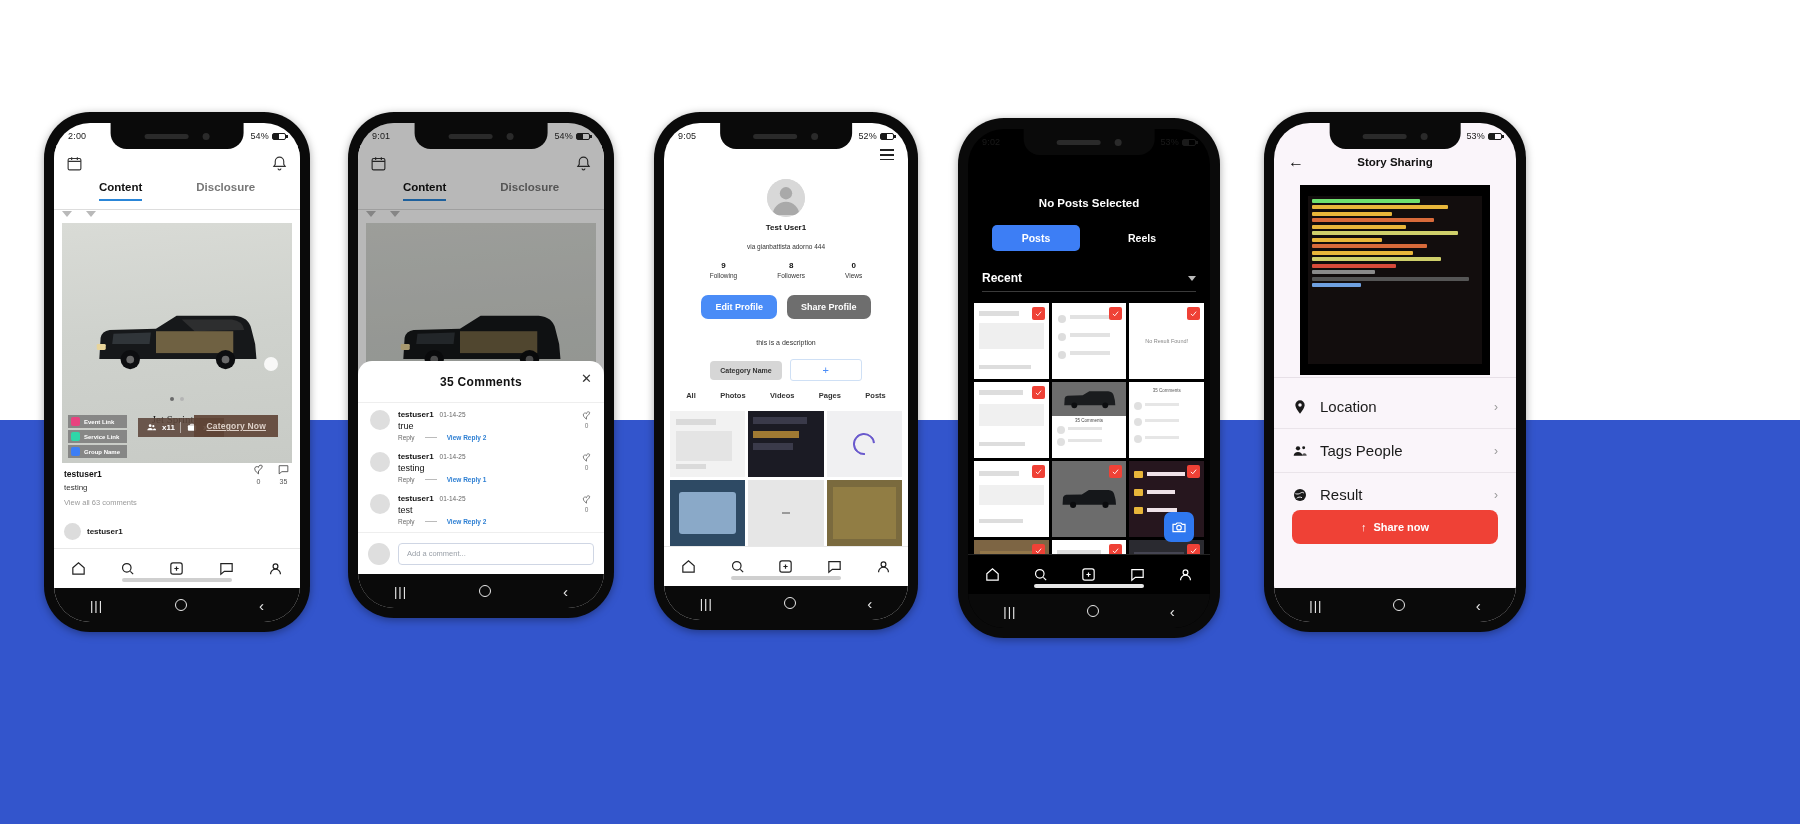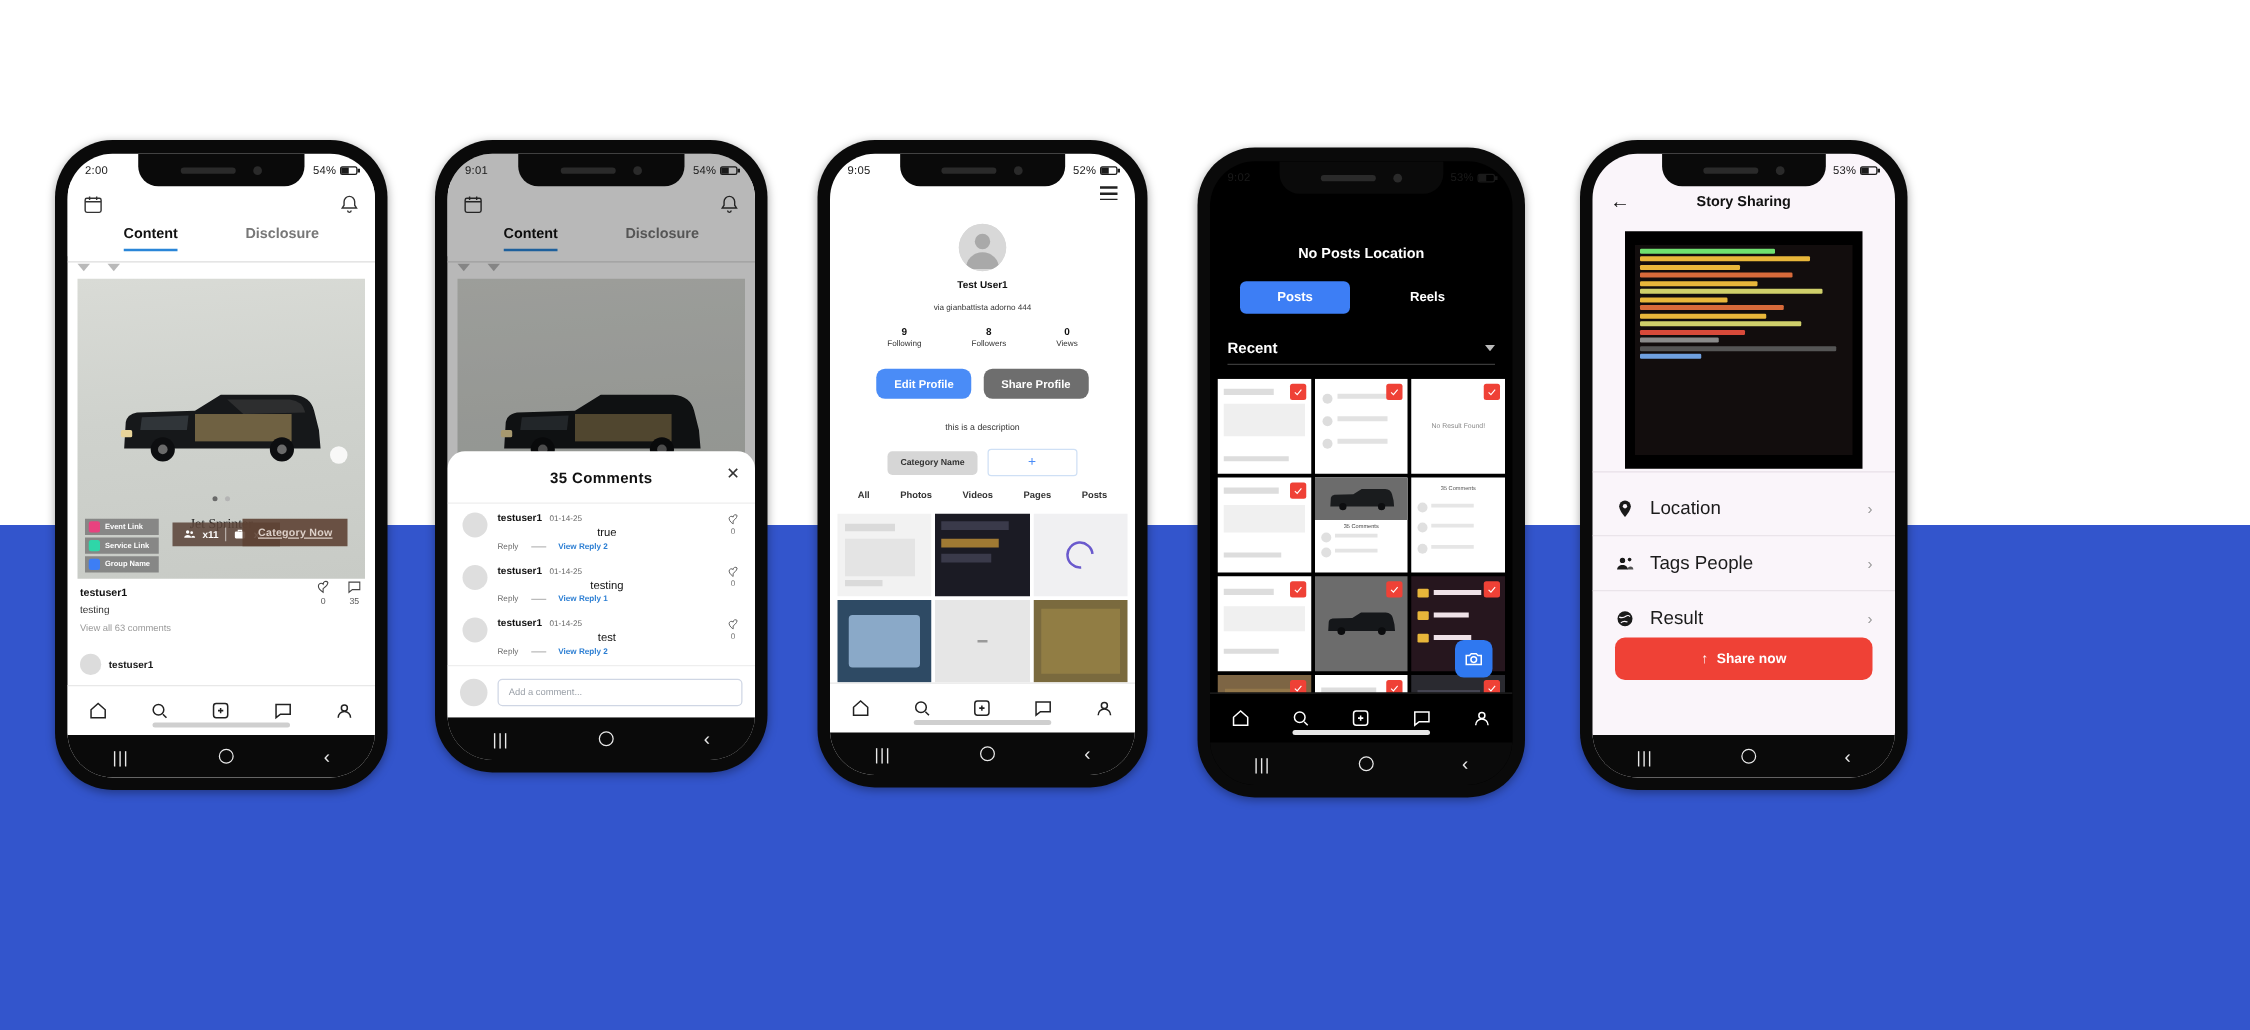--- a/index.html
+++ b/index.html
@@ -136,21 +136,21 @@
   .p1-viewall { font-size: 7.5px; color: #9a9a9a; margin-top: 6px; }
   .p1-actions { position: absolute; right: 10px; top: 340px; display:flex; gap: 12px; }
   .act { display: flex; flex-direction: column; align-items: center; gap: 2px; font-size: 7px; color: #555; }
   .act svg { width: 13px; height: 13px; stroke: #444; fill: none; stroke-width: 1.6; }
   .p1-commentrow { position: absolute; left: 10px; top: 400px; display: flex; align-items: center; gap: 6px; }
   .avatar-sm { width: 17px; height: 17px; border-radius: 50%; background: #dcdcdc; }
   .p1-commentuser { font-size: 8px; font-weight: bold; color: #1a1a1a; }
   .white-circle { position: absolute; right: 14px; bottom: 92px; width: 14px; height: 14px; border-radius: 50%; background: #fff; opacity: .85; }
 
   
-  #p2 { left: 348px; top: 112px; width: 266px; height: 506px; text-align: center; }
+  #p2 { left: 348px; top: 112px; width: 266px; height: 506px; }
   .dim { position: absolute; inset: 0; background: rgba(0,0,0,.28); z-index: 22; }
   .sheet {
     position: absolute; left: 0; right: 0; bottom: 34px; top: 238px;
     background: #fff; border-top-left-radius: 14px; border-top-right-radius: 14px;
     z-index: 26; overflow: hidden;
   }
   .sheet-head { position: relative; height: 42px; display: flex; align-items: center; justify-content: center; border-bottom: 1px solid #eee; }
   .sheet-title { font-size: 12px; font-weight: bold; color: #111; letter-spacing: .3px; }
   .sheet-close { position: absolute; right: 12px; top: 10px; font-size: 13px; color: #333; }
   .cmt { display: flex; gap: 8px; padding: 7px 12px 4px 12px; }
@@ -674,21 +674,21 @@
         <span>9:02</span>
         <span class="sb-right">
           <span>53%</span>
           <span class="sb-batt">
               <i></i>
             </span>
         </span>
       </div>
 
 
-      <div class="p4-nosel">No Posts Location</div>
+      <div class="p4-nosel">No Posts Selected</div>
 
       <div class="p4-seg">
         <div class="seg active">Posts</div>
         <div class="seg">Reels</div>
       </div>
 
       <div class="p4-recent">
         <div class="p4-recent-label">Recent</div>
         <div class="caret"></div>
       </div>

